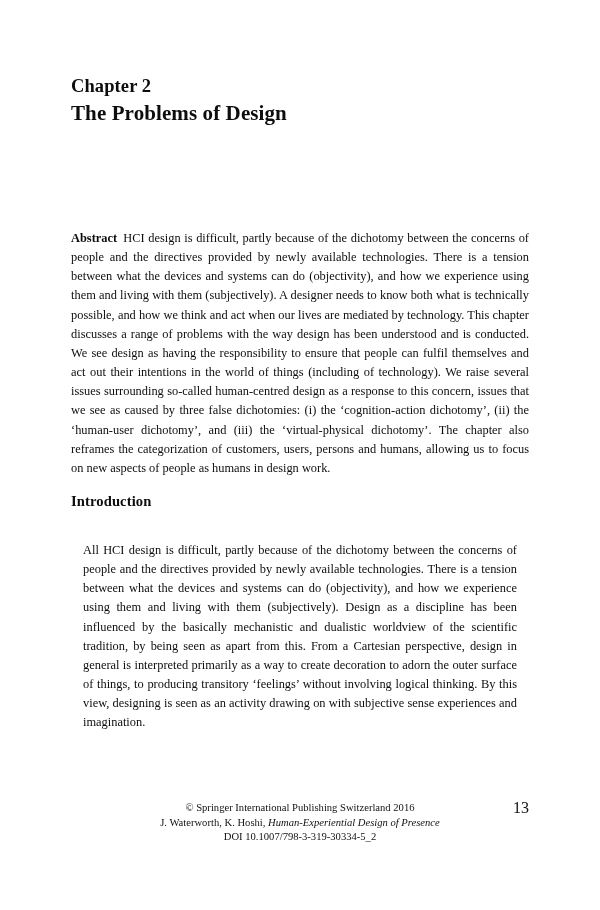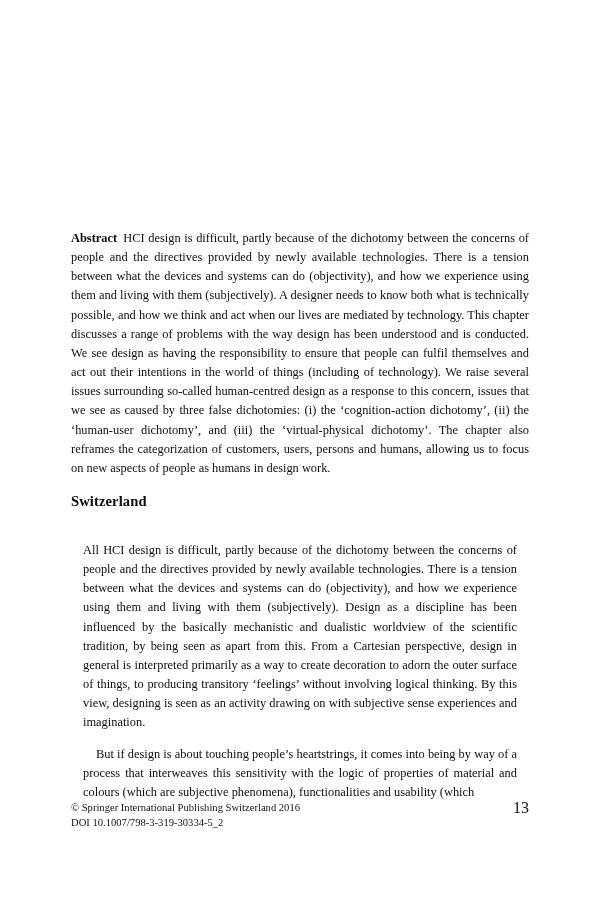--- a/index.html
+++ b/index.html
@@ -102,20 +102,21 @@
     position: absolute;
     left: 71px;
     top: 801px;
     width: 458px;
     font-size: 10.6px;
     line-height: 14.6px;
     color: #111111;
   }
   .footer .line {
     white-space: nowrap;
+    text-align: center;
   }
   .footer em {
     font-style: italic;
   }
   .page-number {
     position: absolute;
     right: 0;
     top: 0;
     font-size: 16px;
     line-height: 14.6px;
@@ -123,33 +124,37 @@
   .footer-body {
     position: relative;
     width: 458px;
   }
 </style>
 </head>
 <body>
 
 <div class="page">
 
+  <div class="chapter-head">
+    <div class="chapter-number">Chapter 2</div>
+    <div class="chapter-title">The Problems of Design</div>
+  </div>
 
   <div class="abstract">
     <span class="lead">Abstract</span><span>HCI design is difficult, partly because of the dichotomy between the concerns of people and the directives provided by newly available technologies. There is a tension between what the devices and systems can do (objectivity), and how we experience using them and living with them (subjectively). A designer needs to know both what is technically possible, and how we think and act when our lives are mediated by technology. This chapter discusses a range of problems with the way design has been understood and is conducted. We see design as having the responsibility to ensure that people can fulfil themselves and act out their intentions in the world of things (including of technology). We raise several issues surrounding so-called human-centred design as a response to this concern, issues that we see as caused by three false dichotomies: (i) the ‘cognition-action dichotomy’, (ii) the ‘human-user dichotomy’, and (iii) the ‘virtual-physical dichotomy’. The chapter also reframes the categorization of customers, users, persons and humans, allowing us to focus on new aspects of people as humans in design work.</span>
   </div>
 
-  <div class="section-heading">Switzerland</div>
+  <div class="section-heading">Introduction</div>
 
   <div class="body-text">
     <p>All HCI design is difficult, partly because of the dichotomy between the concerns of people and the directives provided by newly available technologies. There is a tension between what the devices and systems can do (objectivity), and how we experience using them and living with them (subjectively). Design as a discipline has been influenced by the basically mechanistic and dualistic worldview of the scientific tradition, by being seen as apart from this. From a Cartesian perspective, design in general is interpreted primarily as a way to create decoration to adorn the outer surface of things, to producing transitory ‘feelings’ without involving logical thinking. By this view, designing is seen as an activity drawing on with subjective sense experiences and imagination.</p>
-    <p>But if design is about touching people’s heartstrings, it comes into being by way of a process that interweaves this sensitivity with the logic of properties of material and colours (which are subjective phenomena), functionalities and usability (which</p>
   </div>
 
   <div class="footer">
     <div class="footer-body">
       <div class="line">© Springer International Publishing Switzerland 2016</div>
+      <div class="line"><span>J. Waterworth, K. Hoshi, </span><em>Human-Experiential Design of Presence</em></div>
       <div class="line">DOI 10.1007/798-3-319-30334-5_2</div>
       <div class="page-number">13</div>
     </div>
   </div>
 
 </div>
 
 </body></html>

